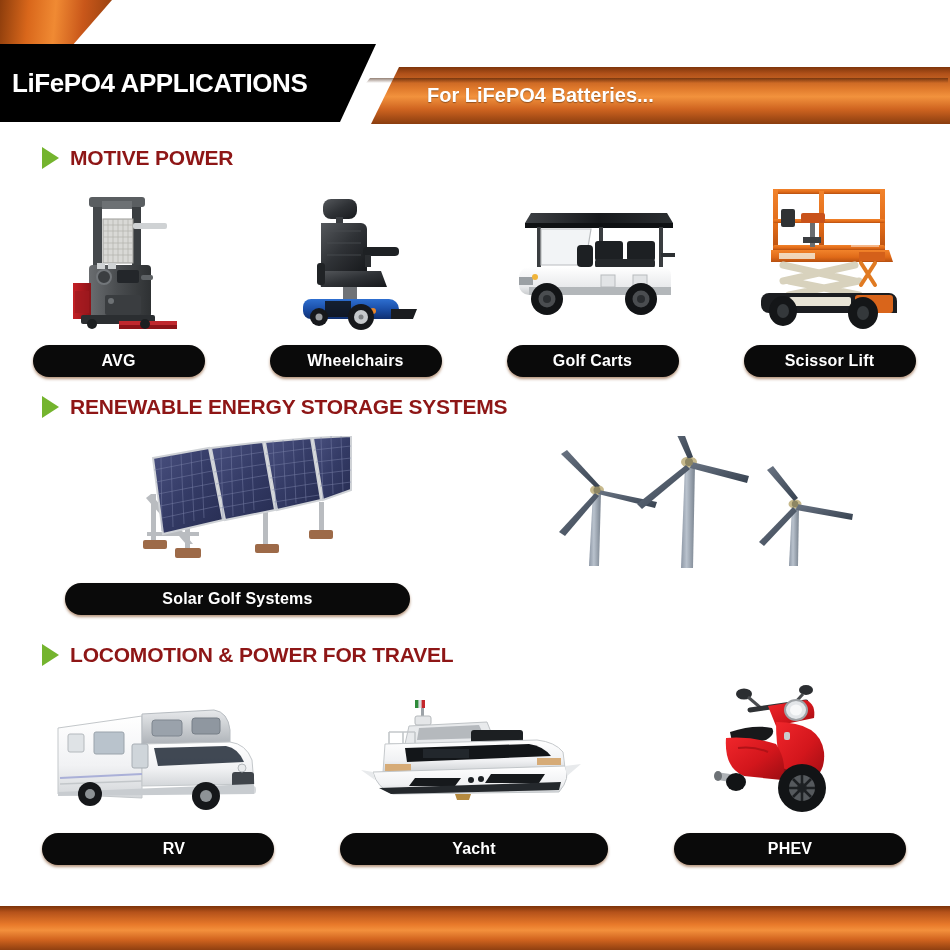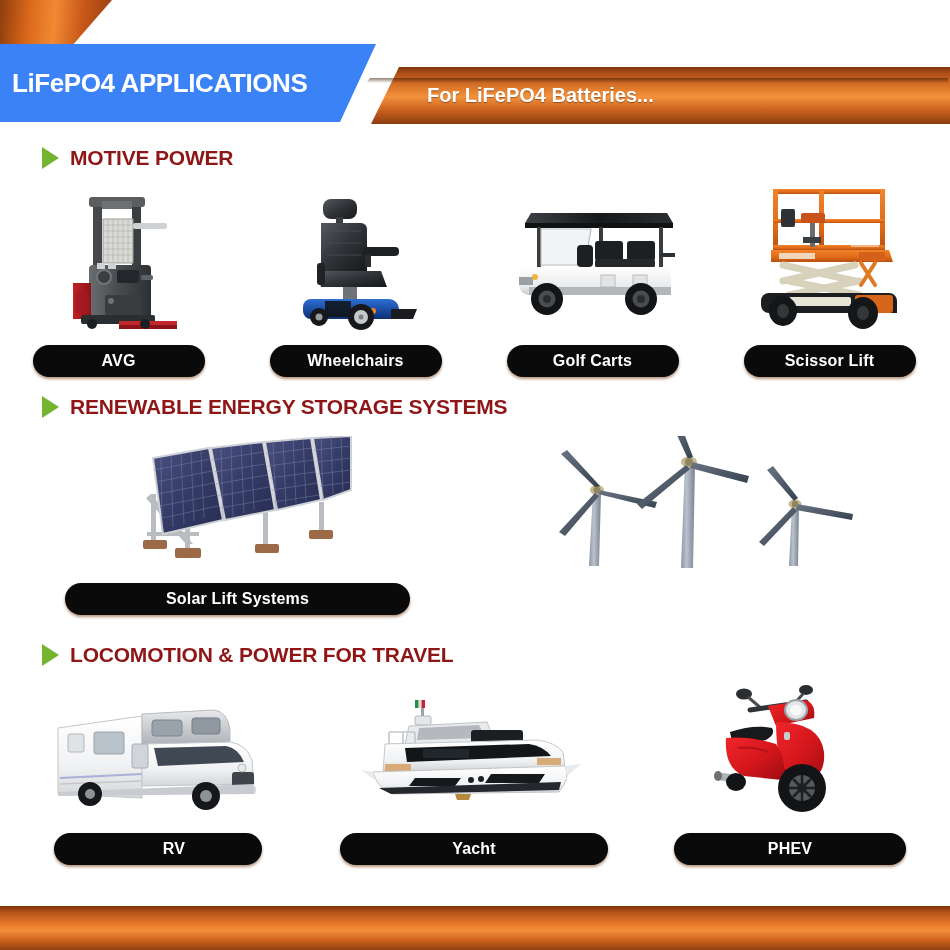--- a/index.html
+++ b/index.html
@@ -39,21 +39,21 @@
   
   .header {
     position: absolute;
     left: 0; top: 44px;
     width: 950px; height: 78px;
   }
   .header-black {
     position: absolute;
     left: 0; top: 0;
     width: 376px; height: 78px;
-    background: #3b82f6;
+    background: #000000;
     clip-path: polygon(0 0, 376px 0, 340px 78px, 0 78px);
     display: flex;
     align-items: center;
   }
   .header-title {
     color: #ffffff;
     font-size: 26px;
     font-weight: bold;
     letter-spacing: -0.4px;
     padding-left: 12px;
@@ -407,21 +407,21 @@
               <path d="M31 34l56-11M33 46l56-11M35 58l56-11M37 70l56-11M39 82l56-12"></path>
               <path d="M98 11l2 72M108 10l2 70M118 9l3 68M128 8l3 66"></path>
               <path d="M89 24l51-8M91 36l51-8M93 48l51-9M95 60l51-9M97 72l51-9"></path>
               <path d="M150 5l3 68M160 4l3 66M170 3l3 64M180 3l3 62"></path>
               <path d="M143 18l45-6M145 30l45-6M147 42l45-6M149 54l45-7M151 66l45-7"></path>
               <path d="M198 1l2 62M208 0l2 58M218 0l2 56"></path>
               <path d="M191 14l37-4M193 26l35-4M195 38l33-4M197 50l31-4"></path>
             </g>
           </svg>
         </div>
-        <div class="pill" style="width:345px; margin-top:12px;">Solar Lift Systems</div>
+        <div class="pill" style="width:345px; margin-top:12px;">Solar Golf Systems</div>
       </div>
 
       <div class="cell" style="width:475px;">
         <div class="art" style="height:135px;">
           <svg width="320" height="135" viewBox="0 0 320 135">
             <defs>
               <linearGradient id="wtTow" x1="0" y1="0" x2="1" y2="0">
                 <stop offset="0" stop-color="#8d97a5"></stop>
                   <stop offset=".4" stop-color="#b9c2cd"></stop>
                   <stop offset="1" stop-color="#79838f"></stop>
@@ -509,21 +509,21 @@
             <circle cx="196" cy="82" r="4" fill="#e8eaec" stroke="#b5b9bd"></circle>
 
             <path d="M12 106 L208 98 L208 108 L12 110 Z" fill="#c8ccd0"></path>
 
             <circle cx="44" cy="108" r="12" fill="#15171a"></circle>
             <circle cx="44" cy="108" r="5" fill="#8d9296"></circle>
             <circle cx="160" cy="110" r="14" fill="#15171a"></circle>
             <circle cx="160" cy="110" r="6" fill="#8d9296"></circle>
           </svg>
         </div>
-        <div class="pill" style="width:208px; margin-top:12px;padding-left:32px;">RV</div>
+        <div class="pill" style="width:232px; margin-top:12px;padding-left:32px;">RV</div>
       </div>
 
       <div class="cell" style="width:316px;">
         <div class="art" style="height:135px;">
           <svg width="230" height="135" viewBox="0 0 230 135">
             <defs>
               <linearGradient id="ycHull" x1="0" y1="0" x2="0" y2="1">
                 <stop offset="0" stop-color="#ffffff"></stop>
                   <stop offset=".65" stop-color="#f0f1f3"></stop>
                   <stop offset="1" stop-color="#cfd2d5"></stop>

